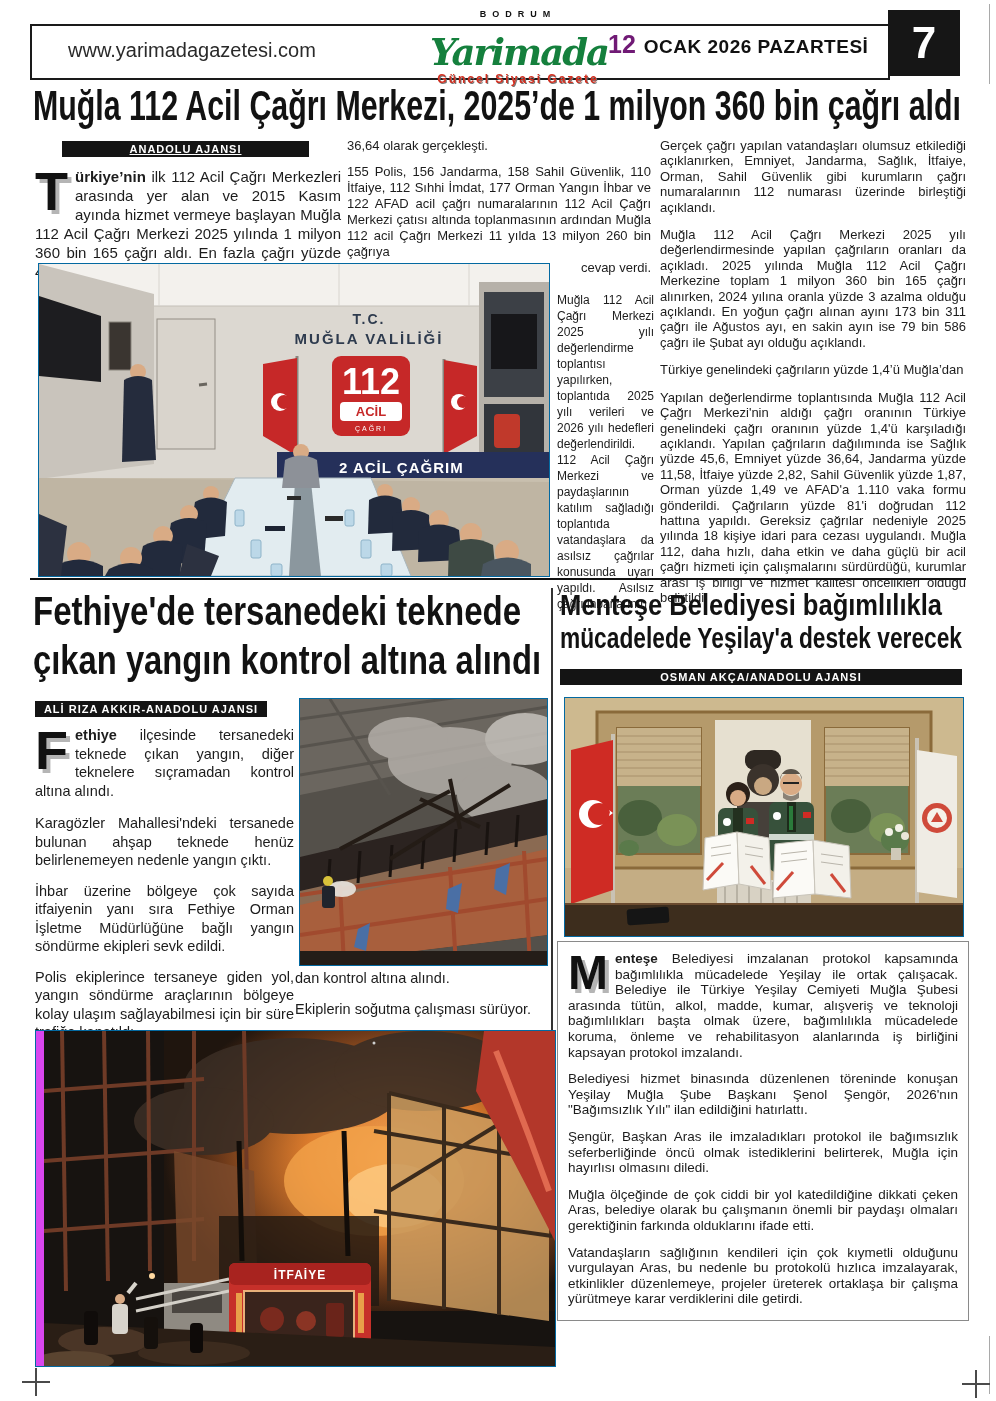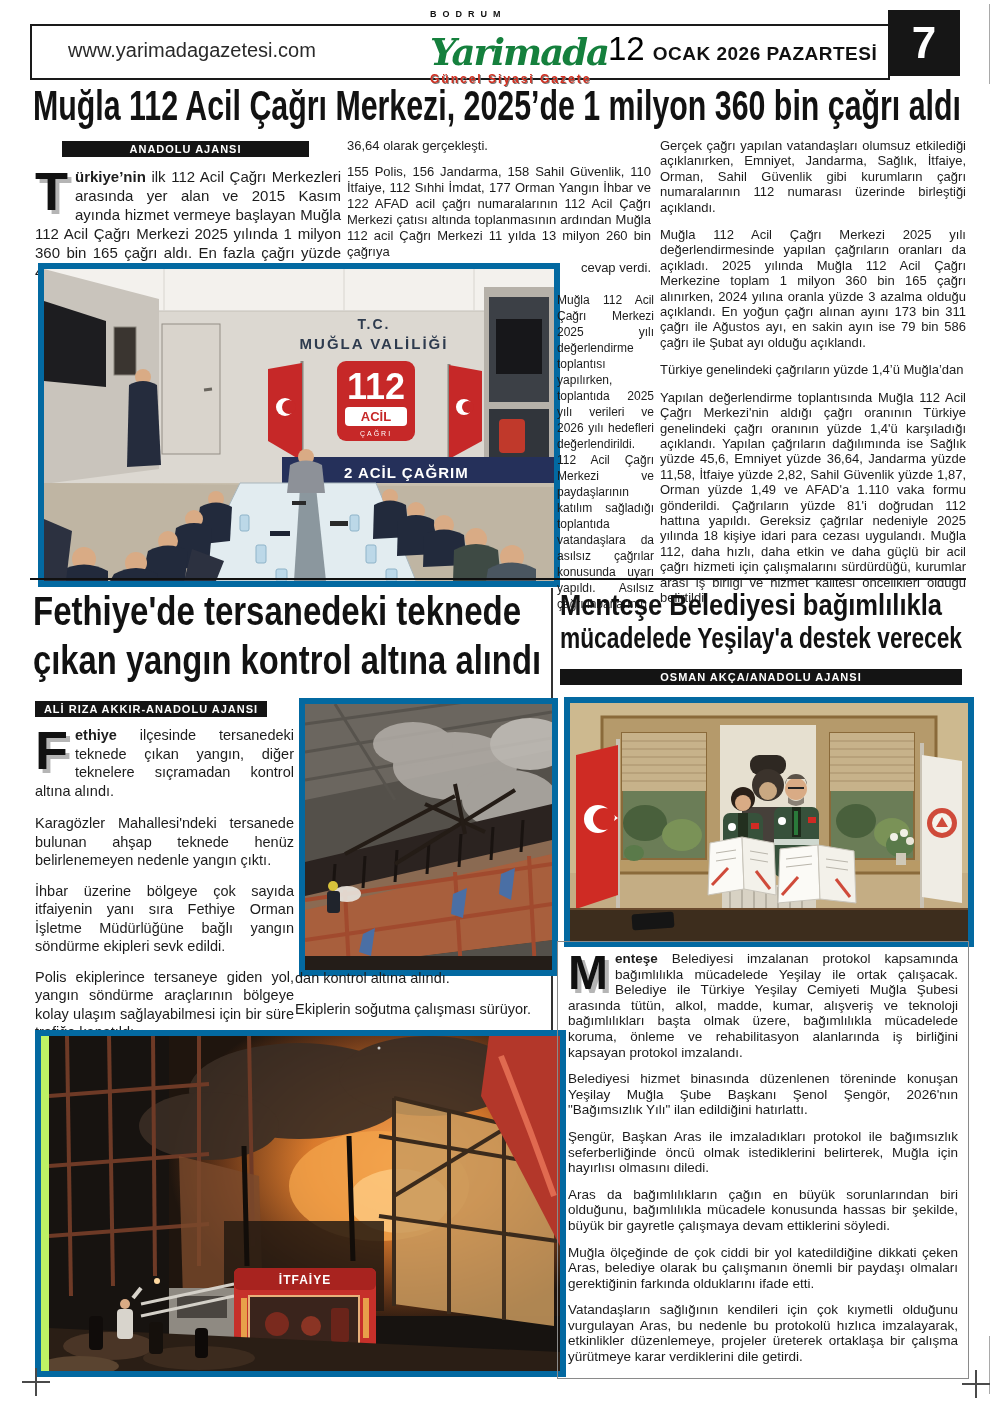--- a/index.html
+++ b/index.html
@@ -2,28 +2,28 @@
 <html><head>
 <meta charset="utf-8">
 <style>
   html,body{margin:0;padding:0;background:#e8e8e8;}
   .page{position:relative;width:996px;height:1401px;background:#ffffff;overflow:hidden;
         font-family:"Liberation Sans",sans-serif;color:#1c1c1c;margin:0 auto;}
   .abs{position:absolute;}
   
   .hbox{left:30px;top:24px;width:856px;height:52px;border:2px solid #1a1a1a;background:#fff;}
   .url{left:68px;top:24px;height:52px;line-height:52px;font-size:20px;color:#2a2a2a;}
-  .masthead{left:430px;top:10px;width:176px;text-align:left;line-height:1;}
+  .masthead{left:430px;top:10px;width:176px;text-align:center;line-height:1;}
   .mh-top{font-size:9px;font-weight:bold;letter-spacing:6px;color:#111;}
   .mh-name{font-family:"DejaVu Serif",serif;font-style:italic;font-weight:bold;
            font-size:37px;color:#15803d;letter-spacing:-2px;margin-top:15px;}
   .mh-tag{font-size:12px;font-weight:bold;color:#d42e1f;letter-spacing:2px;
           text-shadow:1px 1px 0 #777;margin-top:2px;}
   .datebar{left:608px;top:30px;display:flex;align-items:baseline;gap:8px;}
-  .date-day{font-size:33px;font-weight:normal;color:#000000;}
+  .date-day{font-size:25px;font-weight:bold;color:#701a75;}
   .date-rest{font-size:19px;font-weight:bold;color:#111;letter-spacing:.5px;}
   .numbox{left:888px;top:10px;width:72px;height:66px;background:#161616;color:#fff;
           display:flex;align-items:center;justify-content:center;font-size:44px;font-weight:bold;}
   
   svg text.hl{font-family:"Liberation Sans",sans-serif;font-weight:bold;fill:#121212;}
   
   .byline{background:#141414;color:#fff;font-weight:bold;text-align:center;
           letter-spacing:1px;font-size:11px;line-height:16px;height:16px;}
   
   .para{text-align:justify;margin:0 0 12px;}
@@ -37,21 +37,21 @@
          padding:9px 10px 2px;font-size:13.5px;line-height:15.6px;}
   .a3box .para{margin-bottom:11px;}
   .right-last{text-align:right;margin:0 0 12px;}
   .dcap{float:left;font-weight:bold;font-size:54px;line-height:42px;
         padding:3px 7px 0 0;color:#111;text-shadow:4px 4px 0 #b5b5b5;}
   .dcap3{font-size:48px;line-height:38px;}
   .lead{font-weight:bold;}
   
   .hrule{left:30px;top:578px;width:936px;height:2px;background:#111;}
   .vrule{left:551px;top:588px;width:2px;height:774px;background:#333;}
-  .pframe{border:6px solid #0369a1;background:#bef264;overflow:hidden;line-height:0;}
+  .pframe{border:1px solid #0369a1;background:#d946ef;overflow:hidden;line-height:0;}
   .mark{background:#4a4a4a;}
   .scanline{background:#a9a9a9;width:1px;}
 </style>
 </head>
 <body>
 
 <div class="page">
 
   <div class="abs hbox"></div>
   <div class="abs url">www.yarimadagazetesi.com</div>
@@ -63,21 +63,21 @@
   <div class="abs datebar">
     <span class="date-day">12</span>
     <span class="date-rest">OCAK 2026 PAZARTESİ</span>
   </div>
   <div class="abs numbox">7</div>
 
   <svg class="abs" style="left:30px;top:83px;" width="936" height="46">
     <text class="hl" x="3" y="37" font-size="42" textLength="928" lengthAdjust="spacingAndGlyphs">Muğla 112 Acil Çağrı Merkezi, 2025’de 1 milyon 360 bin çağrı aldı</text>
   </svg>
 
-  <div class="abs byline" style="left:62px;top:141px;width:247px;">ANADOLU AJANSI</div>
+  <div class="abs byline" style="left:62px;top:141px;width:247px;text-decoration:underline;">ANADOLU AJANSI</div>
 
   <div class="abs col1a1">
     <p class="para"><span class="dcap">T</span><span class="lead">ürkiye’nin</span><span> ilk 112 Acil Çağrı Merkezleri arasında yer alan ve 2015 Kasım ayında hizmet vermeye başlayan Muğla 112 Acil Çağrı Merkezi 2025 yılında 1 milyon 360 bin 165 çağrı aldı. En fazla çağrı yüzde 45,6 ile sağlık olurken, Emniyet yüzde</span></p>
   </div>
 
   <div class="abs col2a1">
     <p class="para" style="margin-bottom:10px;">36,64 olarak gerçekleşti.</p>
     <p class="para" style="margin-bottom:0;">155 Polis, 156 Jandarma, 158 Sahil Güvenlik, 110 İtfaiye, 112 Sıhhi İmdat, 177 Orman Yangın İhbar ve 122 AFAD acil çağrı numaralarının 112 Acil Çağrı Merkezi çatısı altında toplanmasının ardından Muğla 112 acil Çağrı Merkezi 11 yılda 13 milyon 260 bin çağrıya</p>
     <p class="right-last">cevap verdi.</p>
   </div>
@@ -505,21 +505,20 @@
       <line x1="0" y1="206" x2="398" y2="206" stroke="#6a4a2e" stroke-width="2"></line>
       <rect x="62" y="210" width="42" height="16" rx="3" fill="#151515" transform="rotate(-4 83 218)"></rect>
     </svg>
   </div>
 
   <div class="abs a3box">
     <p class="para"><span class="dcap dcap3">M</span><span class="lead">enteşe</span><span> Belediyesi imzalanan protokol kapsamında bağımlılıkla mücadelede Yeşilay ile ortak çalışacak. Belediye ile Türkiye Yeşilay Cemiyeti Muğla Şubesi arasında tütün, alkol, madde, kumar, alışveriş ve teknoloji bağımlılıkları başta olmak üzere, bağımlılıkla mücadelede koruma, önleme ve rehabilitasyon alanlarında iş birliğini kapsayan protokol imzalandı.</span></p>
     <div>
         <p class="para">Belediyesi hizmet binasında düzenlenen töreninde konuşan Yeşilay Muğla Şube Başkanı Şenol Şengör, 2026'nın "Bağımsızlık Yılı" ilan edildiğini hatırlattı.</p>
         <p class="para">Şengür, Başkan Aras ile imzaladıkları protokol ile bağımsızlık seferberliğinde öncü olmak istediklerini belirterek, Muğla için hayırlısı olmasını diledi.</p>
-        <p class="para">Aras da bağımlılıkların çağın en büyük sorunlarından biri olduğunu, bağımlılıkla mücadele konusunda hassas bir şekilde, büyük bir gayretle çalışmaya devam ettiklerini söyledi.</p>
         <p class="para">Muğla ölçeğinde de çok ciddi bir yol katedildiğine dikkati çeken Aras, belediye olarak bu çalışmanın önemli bir paydaşı olmaları gerektiğinin farkında olduklarını ifade etti.</p>
         <p class="para">Vatandaşların sağlığının kendileri için çok kıymetli olduğunu vurgulayan Aras, bu nedenle bu protokolü hızlıca imzalayarak, etkinlikler düzenlemeye, projeler üreterek ortaklaşa bir çalışma yürütmeye karar verdiklerini dile getirdi.</p>
       </div>
   </div>
 
   <div class="abs scanline" style="left:989px;top:4px;height:80px;"></div>
   <div class="abs scanline" style="left:989px;top:1336px;height:58px;"></div>
   <div class="abs mark" style="left:22px;top:1381px;width:28px;height:2px;"></div>
   <div class="abs mark" style="left:35px;top:1368px;width:2px;height:28px;"></div>
   <div class="abs mark" style="left:962px;top:1383px;width:28px;height:2px;"></div>

